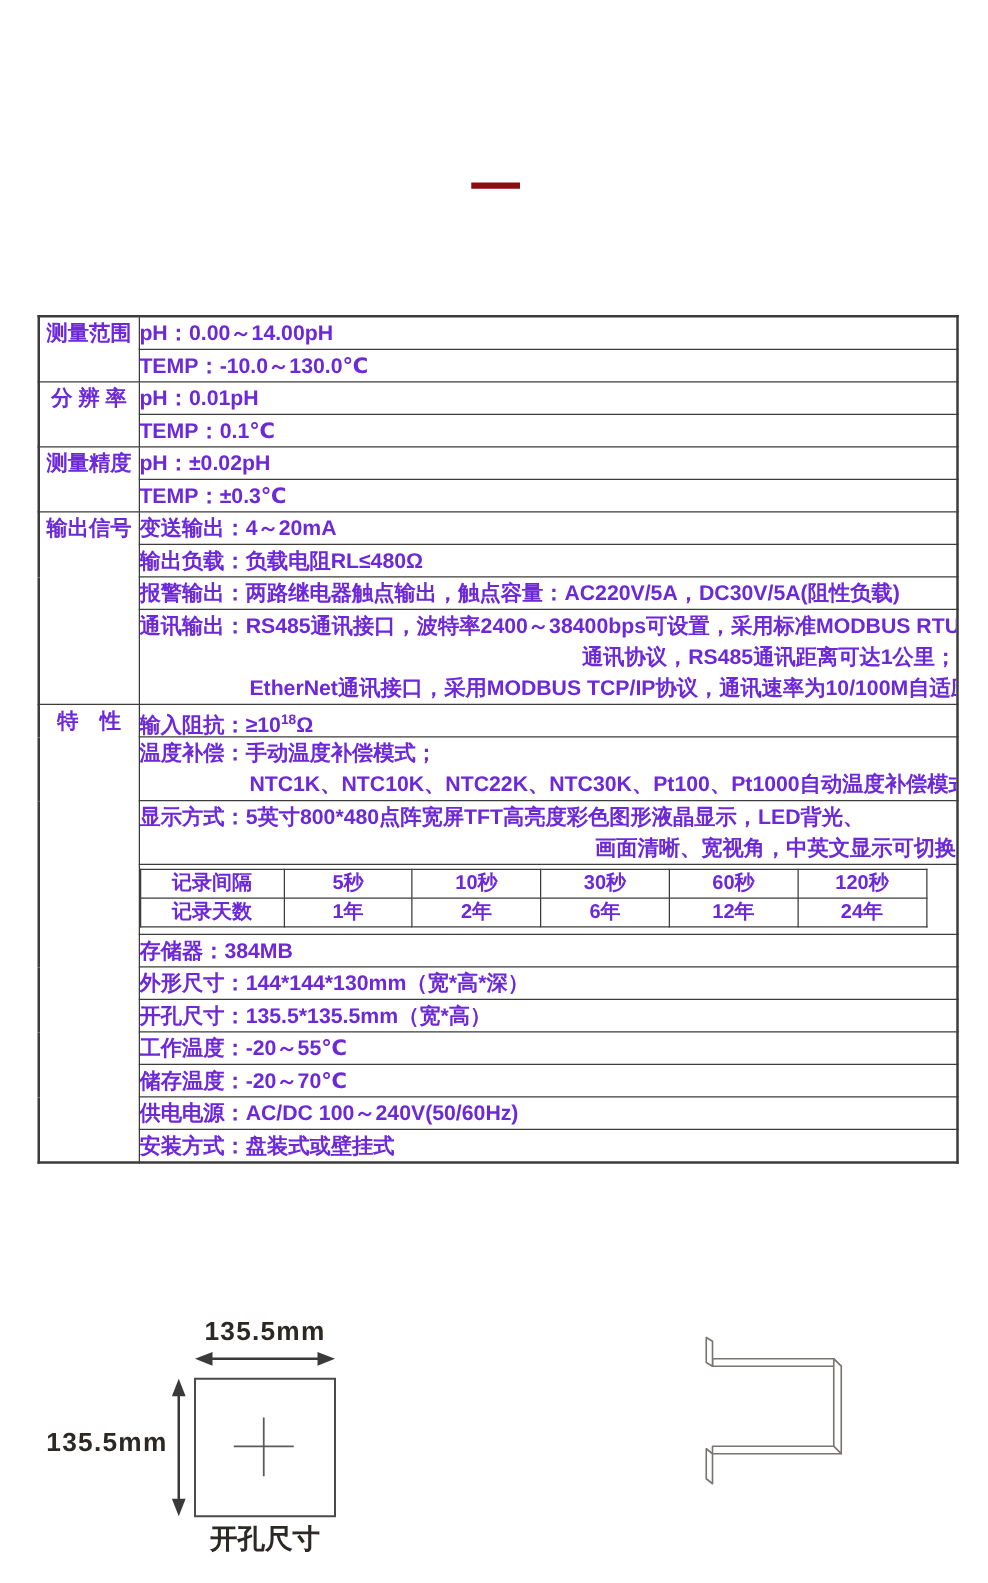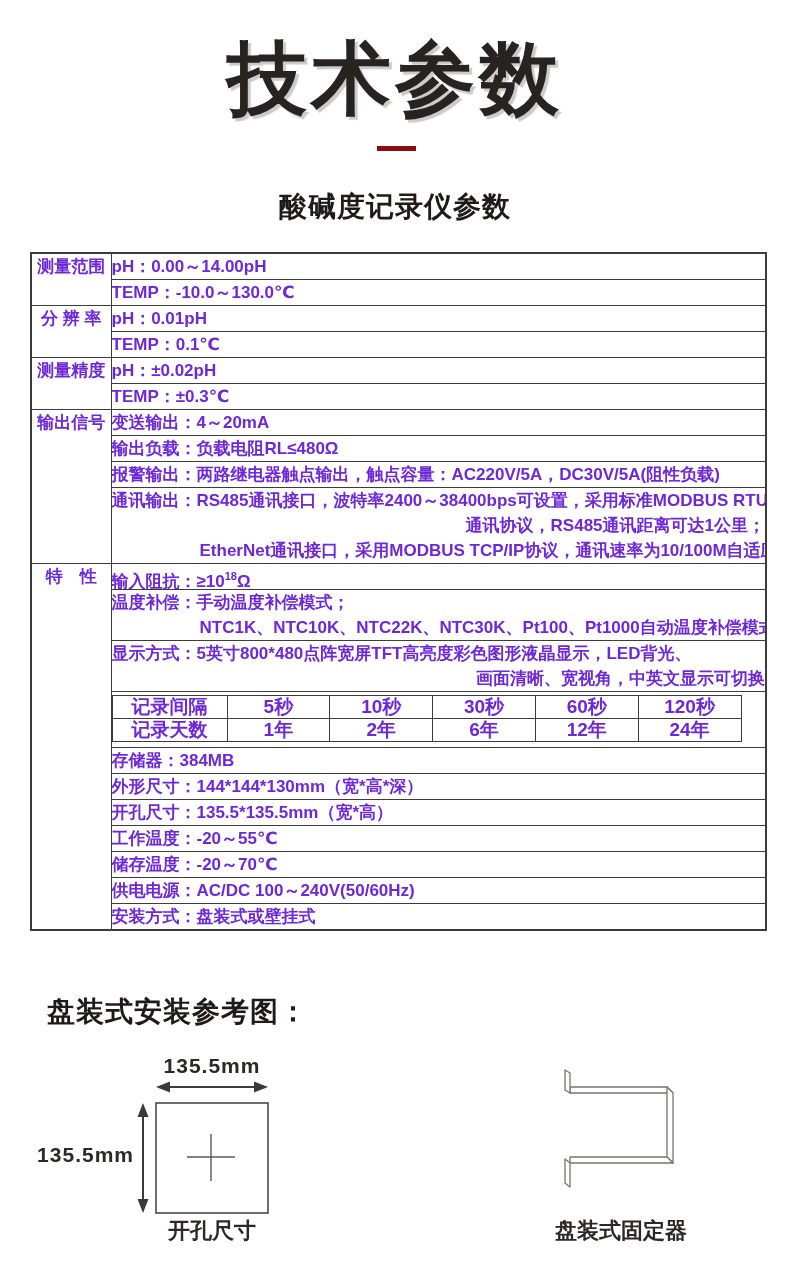--- a/index.html
+++ b/index.html
@@ -37,21 +37,21 @@
   .line { height: 25px; line-height: 25px; white-space: nowrap; }
   .cont { padding-left: 88px; text-align: right; }
   sup.imp { font-size: 11px; font-weight: 700; }
 
   table.rec {
     border-collapse: collapse; width: 630px; margin: 3px 0 5px 0;
     table-layout: fixed;
   }
   table.rec td {
     border: 1px solid #3c3c3c; text-align: center; height: 23px;
-    line-height: 22px; font-size: 19px; font-weight: 700; padding: 0;
+    line-height: 22px; font-size: 16px; font-weight: 700; padding: 0;
     white-space: nowrap;
   }
 
   .sec-heading {
     position: absolute; left: 47px; top: 993px; font-size: 28px;
     font-weight: 800; color: #1d1a18; letter-spacing: 1px;
   }
   .dim-top {
     position: absolute; left: 146px; top: 1054px; width: 132px;
     text-align: center; font-size: 21px; font-weight: 700; letter-spacing: 1px;
@@ -69,23 +69,21 @@
     text-align: center; font-size: 22px; font-weight: 700;
   }
   .svg-cutout { position: absolute; left: 130px; top: 1080px; }
   .svg-bracket { position: absolute; left: 550px; top: 1060px; }
 </style>
 </head>
 <body>
 
 <div class="page">
 
-  <div class="main-title">技术参数</div>
   <div class="title-dash"></div>
-  <div class="subtitle">酸碱度记录仪参数</div>
 
   <table class="spec">
     <colgroup>
         <col style="width:80px">
         <col>
       </colgroup>
     <tbody>
         <tr>
       <td class="lbl" rowspan="2">测量范围</td>
       <td class="val">
@@ -223,21 +221,20 @@
           </td>
     </tr>
     <tr>
       <td class="val">
             <div class="line">安装方式：盘装式或壁挂式</div>
           </td>
     </tr>
   </tbody>
     </table>
 
-  <div class="sec-heading">盘装式安装参考图：</div>
 
   <div class="dim-top">135.5mm</div>
   <div class="dim-left">135.5mm</div>
 
   <svg class="svg-cutout" width="150" height="140" viewBox="0 0 150 140">
     <g stroke="#3a3a3a" stroke-width="2" fill="none">
       <line x1="30" y1="7" x2="134" y2="7"></line>
       <line x1="13" y1="27" x2="13" y2="129"></line>
     </g>
     <g fill="#3a3a3a" stroke="none">
@@ -257,15 +254,14 @@
     <g fill="#ffffff" stroke="#787470" stroke-width="1.3" stroke-linejoin="round">
       <polygon points="20,27 117,27 123,33 20,33"></polygon>
       <polygon points="117,27 123,33 123,103 117,97"></polygon>
       <polygon points="20,97 117,97 123,103 20,103"></polygon>
       <polygon points="15,10 20,13 20,33 15,30"></polygon>
       <polygon points="15,99 20,103 20,127 15,123"></polygon>
     </g>
   </svg>
 
   <div class="cap-left">开孔尺寸</div>
-  <div class="cap-right">盘装式固定器</div>
 
 </div>
 
 </body></html>

